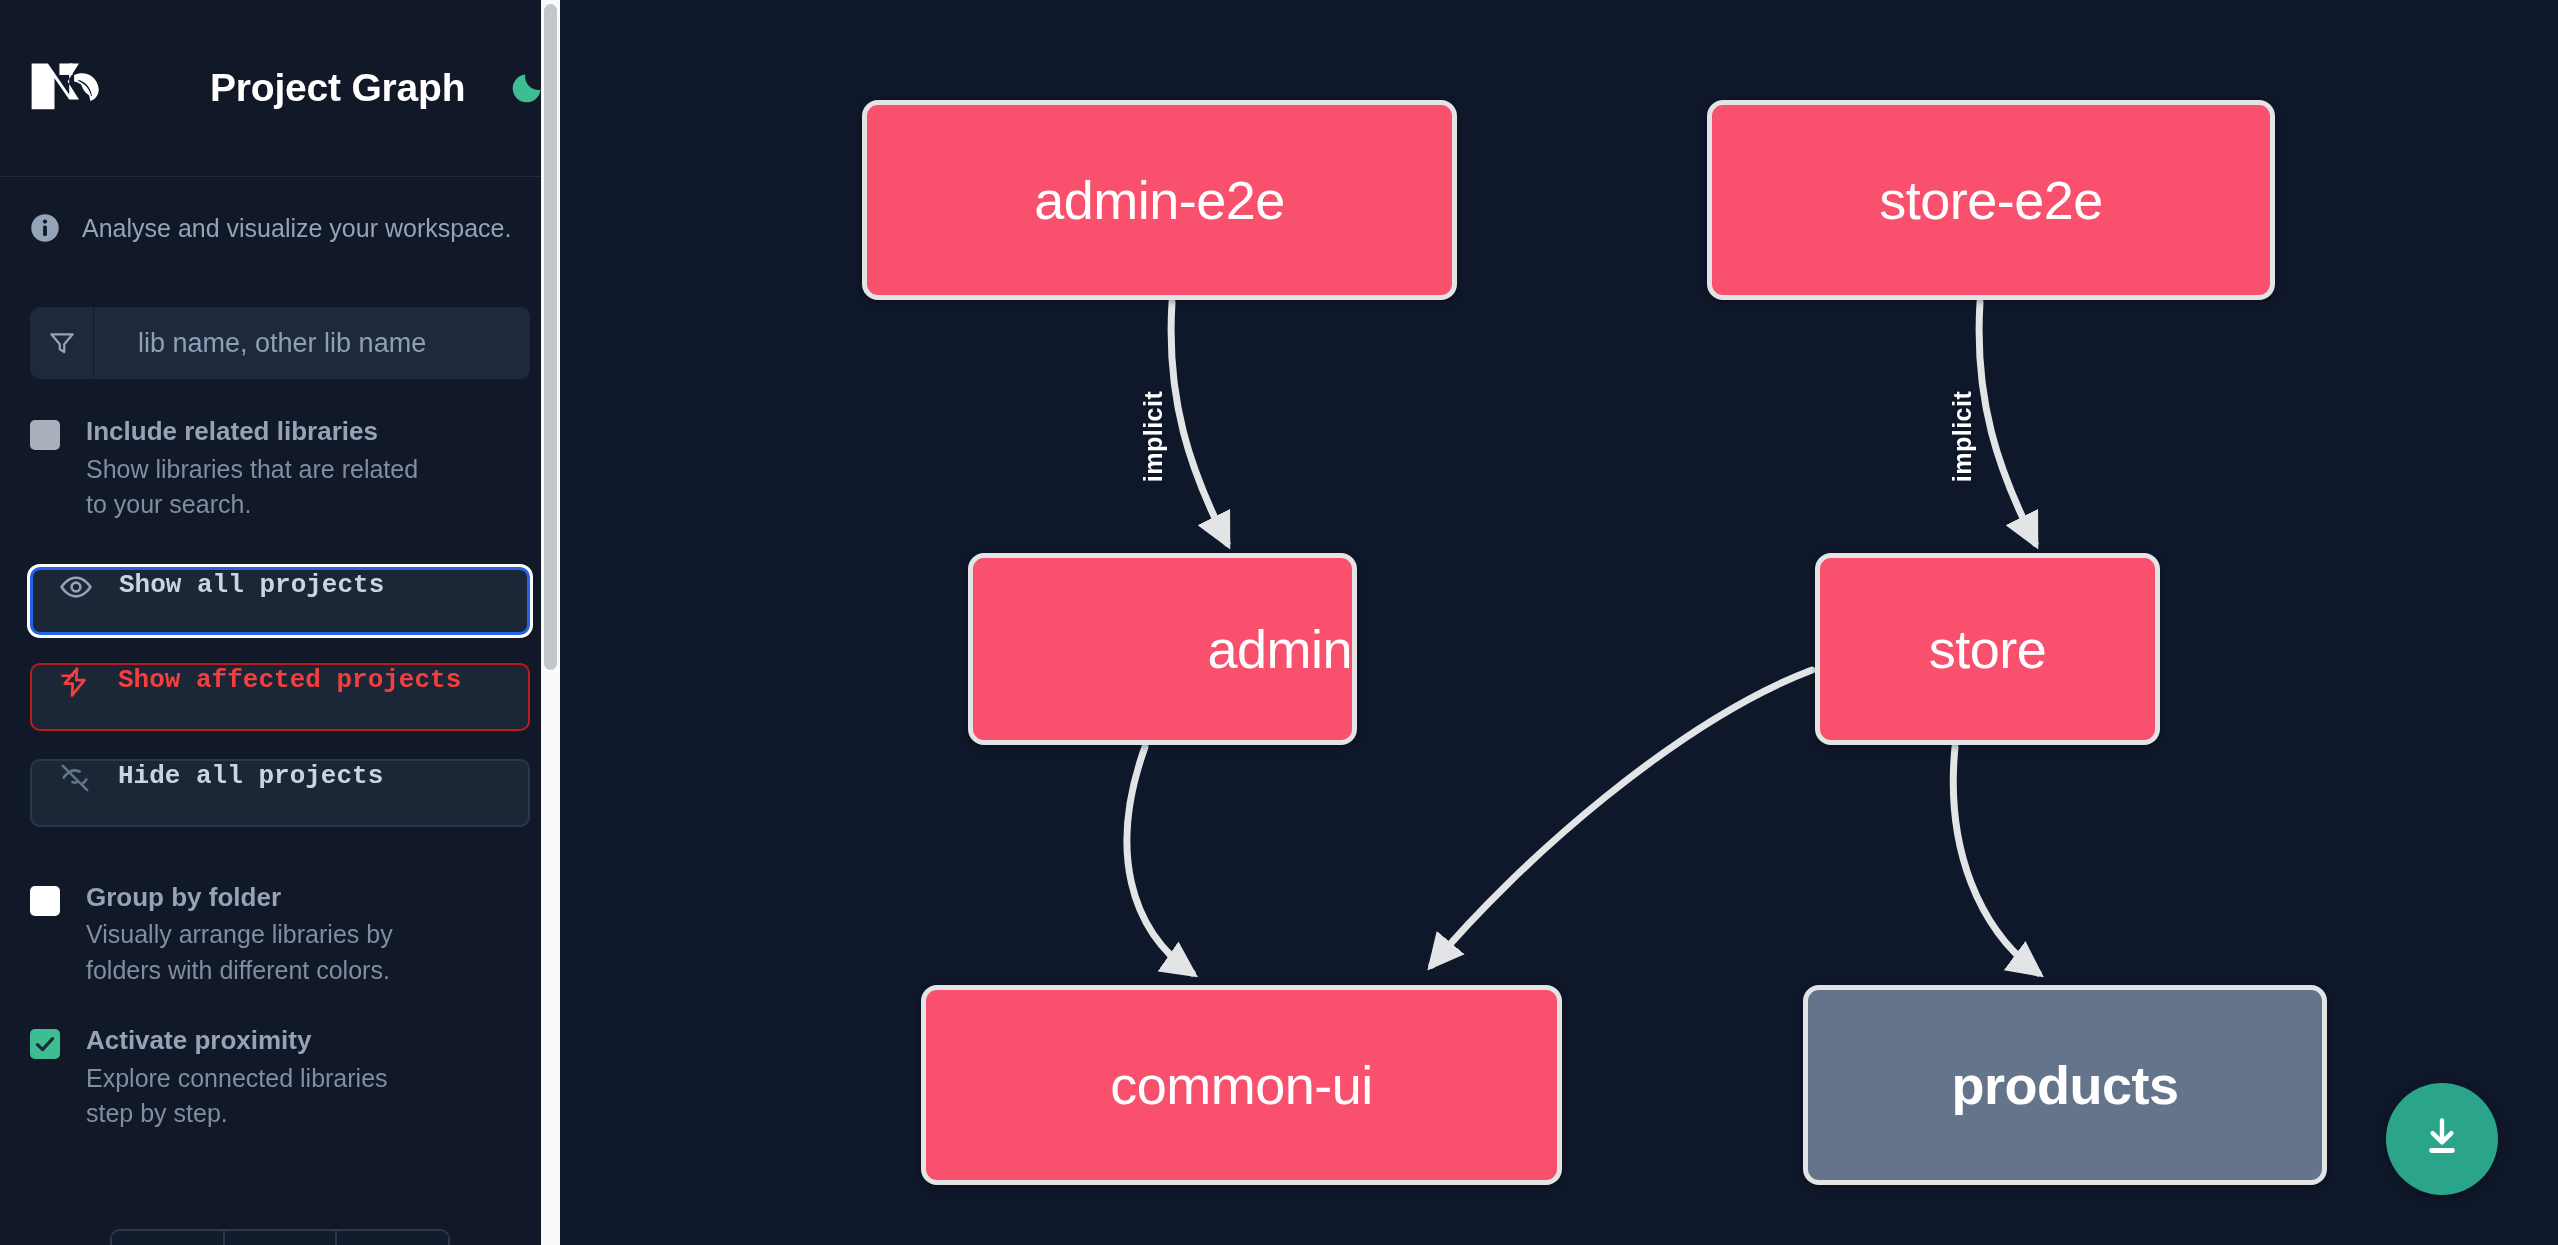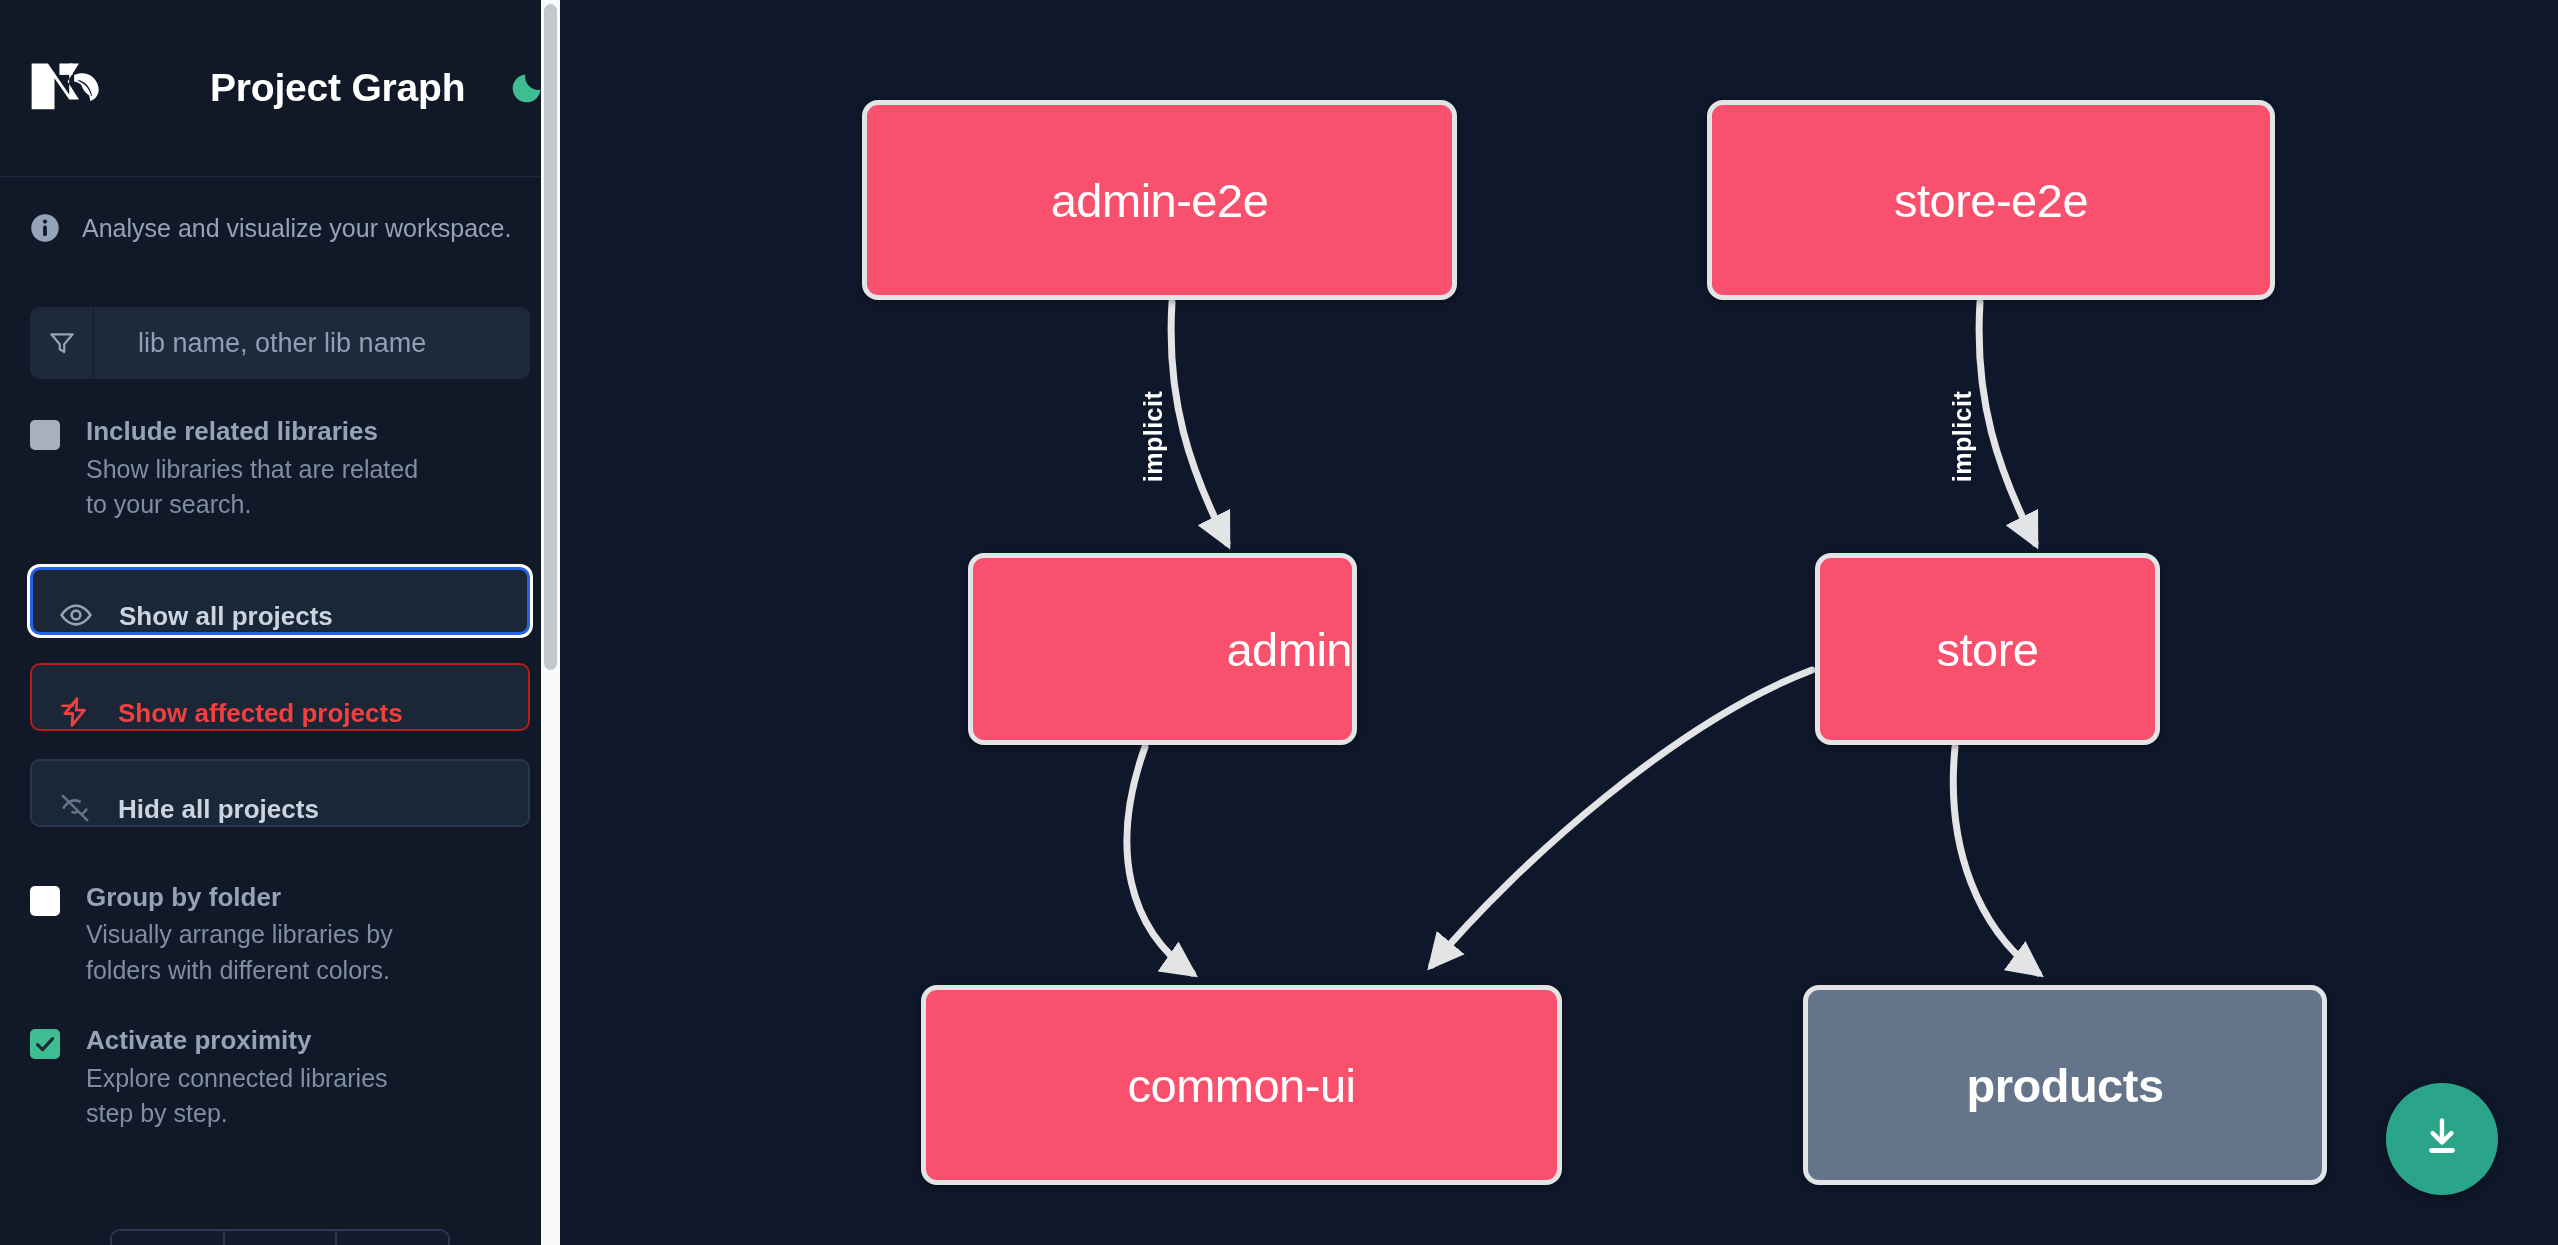--- a/index.html
+++ b/index.html
@@ -90,26 +90,27 @@
   .chk-label {
     font-size: 26px; font-weight: 700; color: #94A3B8;
     line-height: 1.25;
   }
   .chk-desc {
     font-size: 25px; color: #7F8EA3; line-height: 1.42;
     margin-top: 4px; max-width: 340px;
   }
 
   .btn {
-    display: flex; align-items: flex-end;
+    display: flex; align-items: flex-start;
     height: 68px; margin-top: 28px;
     border-radius: 10px;
     padding: 0 26px;
     background: #1B2637;
     cursor: pointer;
+    font-family: Liberation Mono, monospace;
   }
   .btn .bico { width: 36px; flex: 0 0 36px; display: flex; align-items: center; }
   .btn .blabel { font-size: 26px; font-weight: 700; margin-left: 24px; white-space: nowrap; }
   .btn-show-all {
     border: 3px solid #2563EB;
     box-shadow: 0 0 0 3px #FFFFFF;
     margin-top: 44px;
   }
   .btn-show-all .blabel { color: #CBD5E1; }
   .btn-affected { border: 2px solid #B91C1C; }
@@ -150,21 +151,21 @@
     background: #0F172A;
     overflow: hidden;
   }
   #graph-svg { position: absolute; left: 0; top: 0; width: 1998px; height: 1245px; }
   .node {
     position: absolute;
     display: flex; align-items: center; justify-content: center;
     border: 5px solid #E2E4E6;
     border-radius: 16px;
     color: #FFFFFF;
-    font-size: 47px;
+    font-size: 54px;
     font-weight: 400;
     letter-spacing: -0.5px;
     cursor: pointer;
     white-space: nowrap;
     box-shadow: 0 2px 6px rgba(0,0,0,0.35);
   }
   .node.pink { background: #F9506E; }
   .node.slate { background: #64748B; }
 
   .edge-label {

